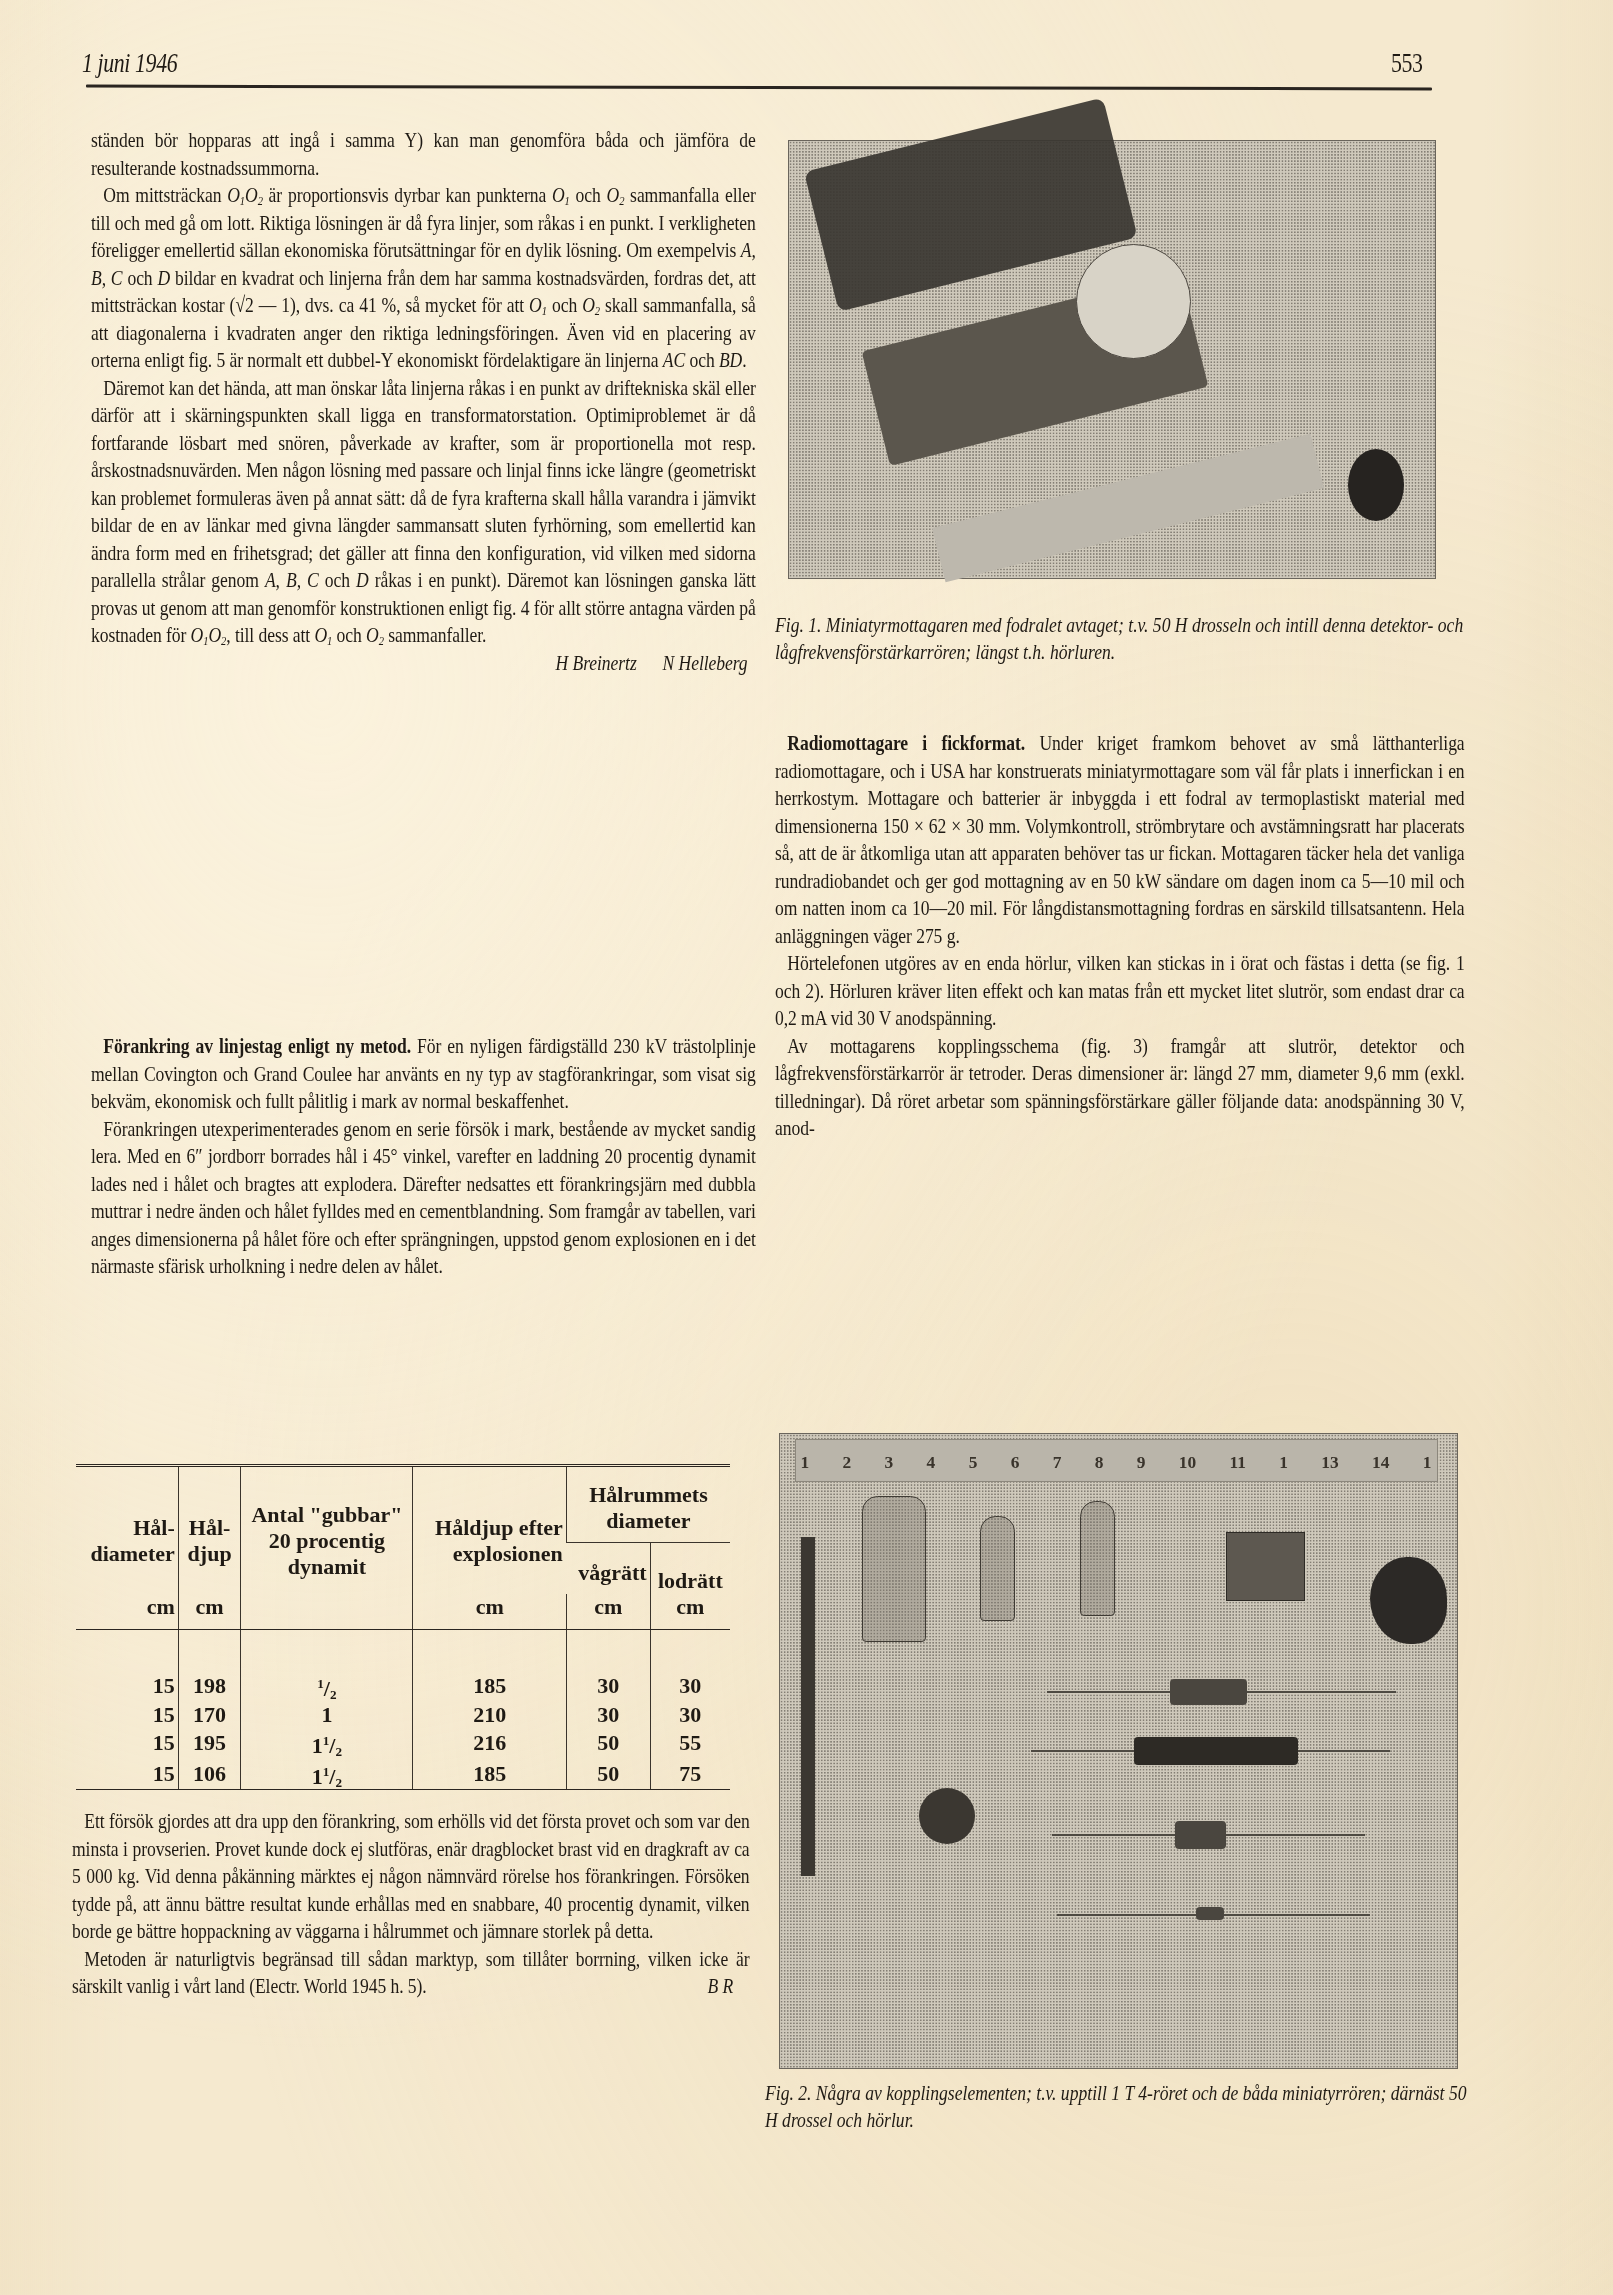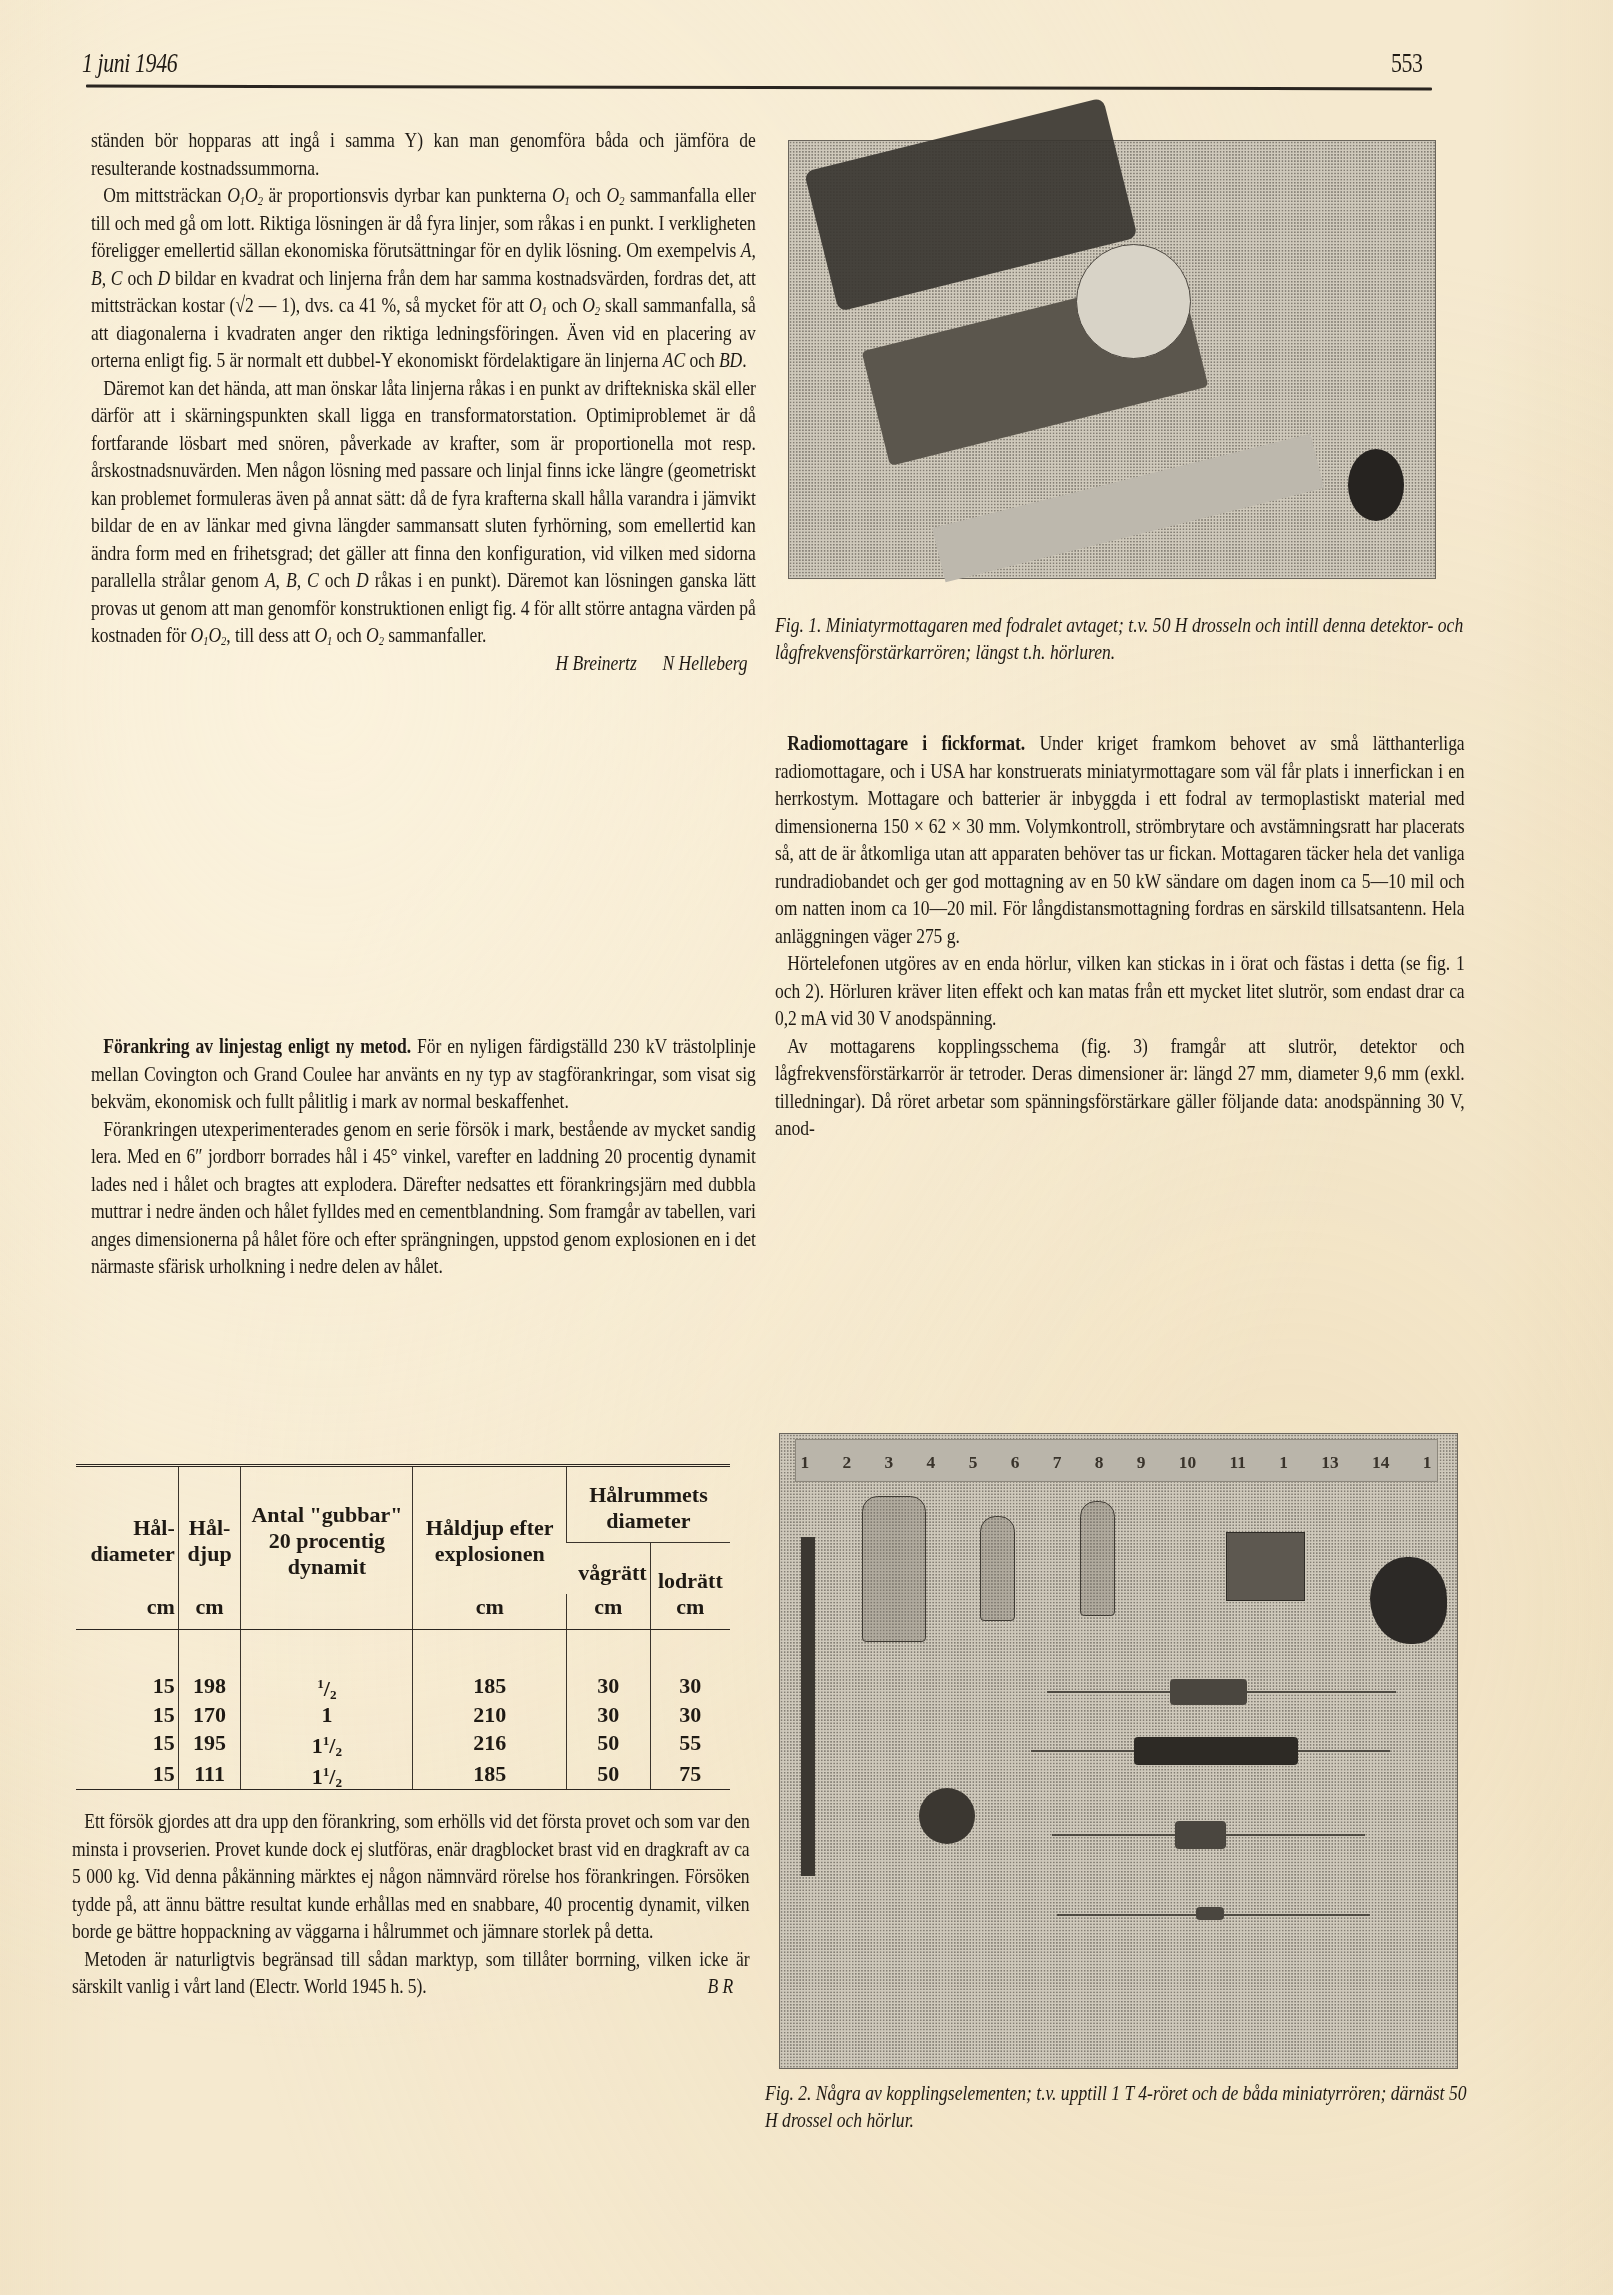--- a/index.html
+++ b/index.html
@@ -103,21 +103,21 @@
   <p class="indent"><span class="bold">Förankring av linjestag enligt ny metod.</span><span> För en nyligen färdigställd 230 kV trästolplinje mellan Covington och Grand Coulee har använts en ny typ av stagförankringar, som visat sig bekväm, ekonomisk och fullt pålitlig i mark av normal beskaffenhet.</span></p>
   <p class="indent">Förankringen utexperimenterades genom en serie försök i mark, bestående av mycket sandig lera. Med en 6″ jordborr borrades hål i 45° vinkel, varefter en laddning 20 procentig dynamit lades ned i hålet och bragtes att explodera. Därefter nedsattes ett förankringsjärn med dubbla muttrar i nedre änden och hålet fylldes med en cementblandning. Som framgår av tabellen, vari anges dimensionerna på hålet före och efter sprängningen, uppstod genom explosionen en i det närmaste sfärisk urholkning i nedre delen av hålet.</p>
 </div>
 
 <table class="data">
   <tbody>
       <tr class="hdrrow">
     <th rowspan="2" style="padding-top:20.5px;">Hål-diameter</th>
     <th rowspan="2" style="padding-top:20.5px;">Hål-djup</th>
     <th rowspan="2" style="padding-top:20.5px;">Antal "gubbar" 20 procentig dynamit</th>
-    <th rowspan="2" style="padding-top:20.5px;">Håldjup efter explosionen</th>
+    <th rowspan="2" style="padding-top:20.5px;text-align:right;">Håldjup efter explosionen</th>
     <th colspan="2" style="padding:15.4px 0 7.2px;">Hålrummets diameter</th>
   </tr>
   <tr class="sub">
     <th style="padding-top:9px;">vågrätt</th>
     <th style="padding-top:25px;">lodrätt</th>
   </tr>
   <tr class="unitrow">
     <th>cm</th>
     <th>cm</th>
     <th></th>
@@ -152,21 +152,21 @@
   <tr>
     <td>15</td>
         <td>195</td>
     <td class="frac"><span>1</span><sup>1</sup>/<sub>2</sub></td>
     <td>216</td>
         <td>50</td>
         <td>55</td>
   </tr>
   <tr class="last">
     <td>15</td>
-        <td>111</td>
+        <td>106</td>
     <td class="frac"><span>1</span><sup>1</sup>/<sub>2</sub></td>
     <td>185</td>
         <td>50</td>
         <td>75</td>
   </tr>
 </tbody>
   </table>
 
 <div class="col narrow" style="left:72px; top:1807px; width:847px;">
   <p class="indent">Ett försök gjordes att dra upp den förankring, som erhölls vid det första provet och som var den minsta i provserien. Provet kunde dock ej slutföras, enär dragblocket brast vid en dragkraft av ca 5 000 kg. Vid denna påkänning märktes ej någon nämnvärd rörelse hos förankringen. Försöken tydde på, att ännu bättre resultat kunde erhållas med en snabbare, 40 procentig dynamit, vilken borde ge bättre hoppackning av väggarna i hålrummet och jämnare storlek på detta.</p>

